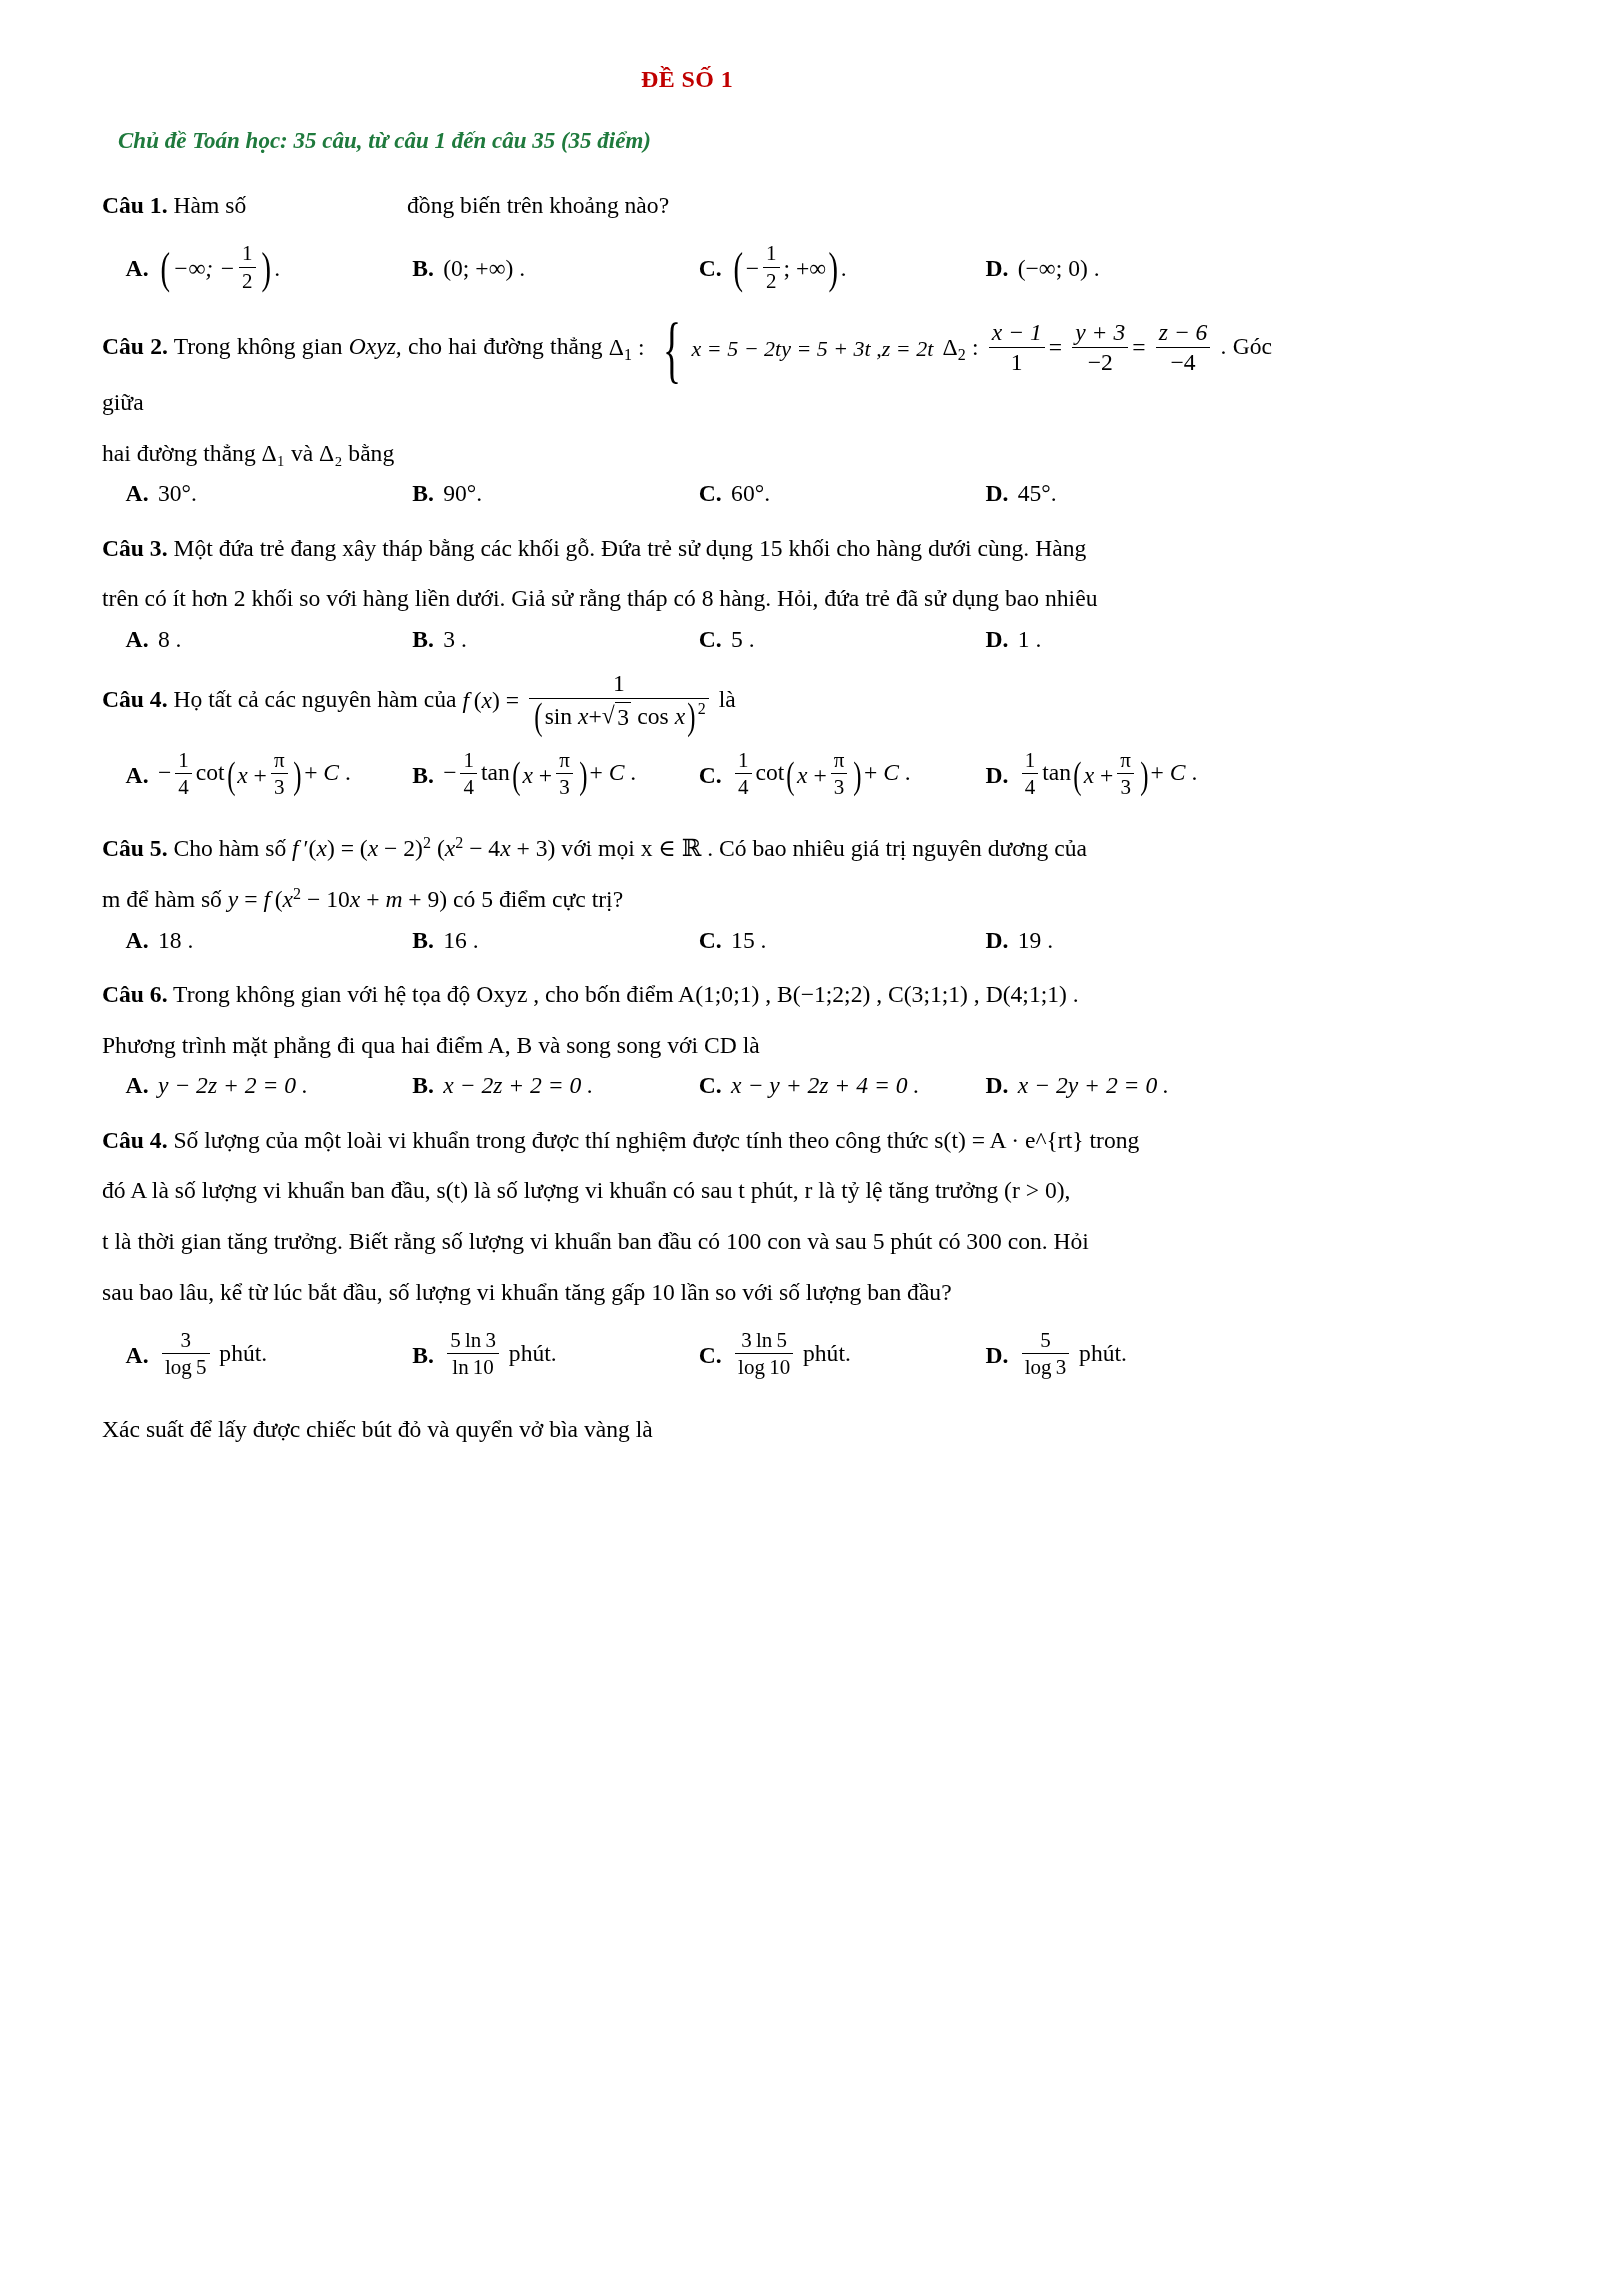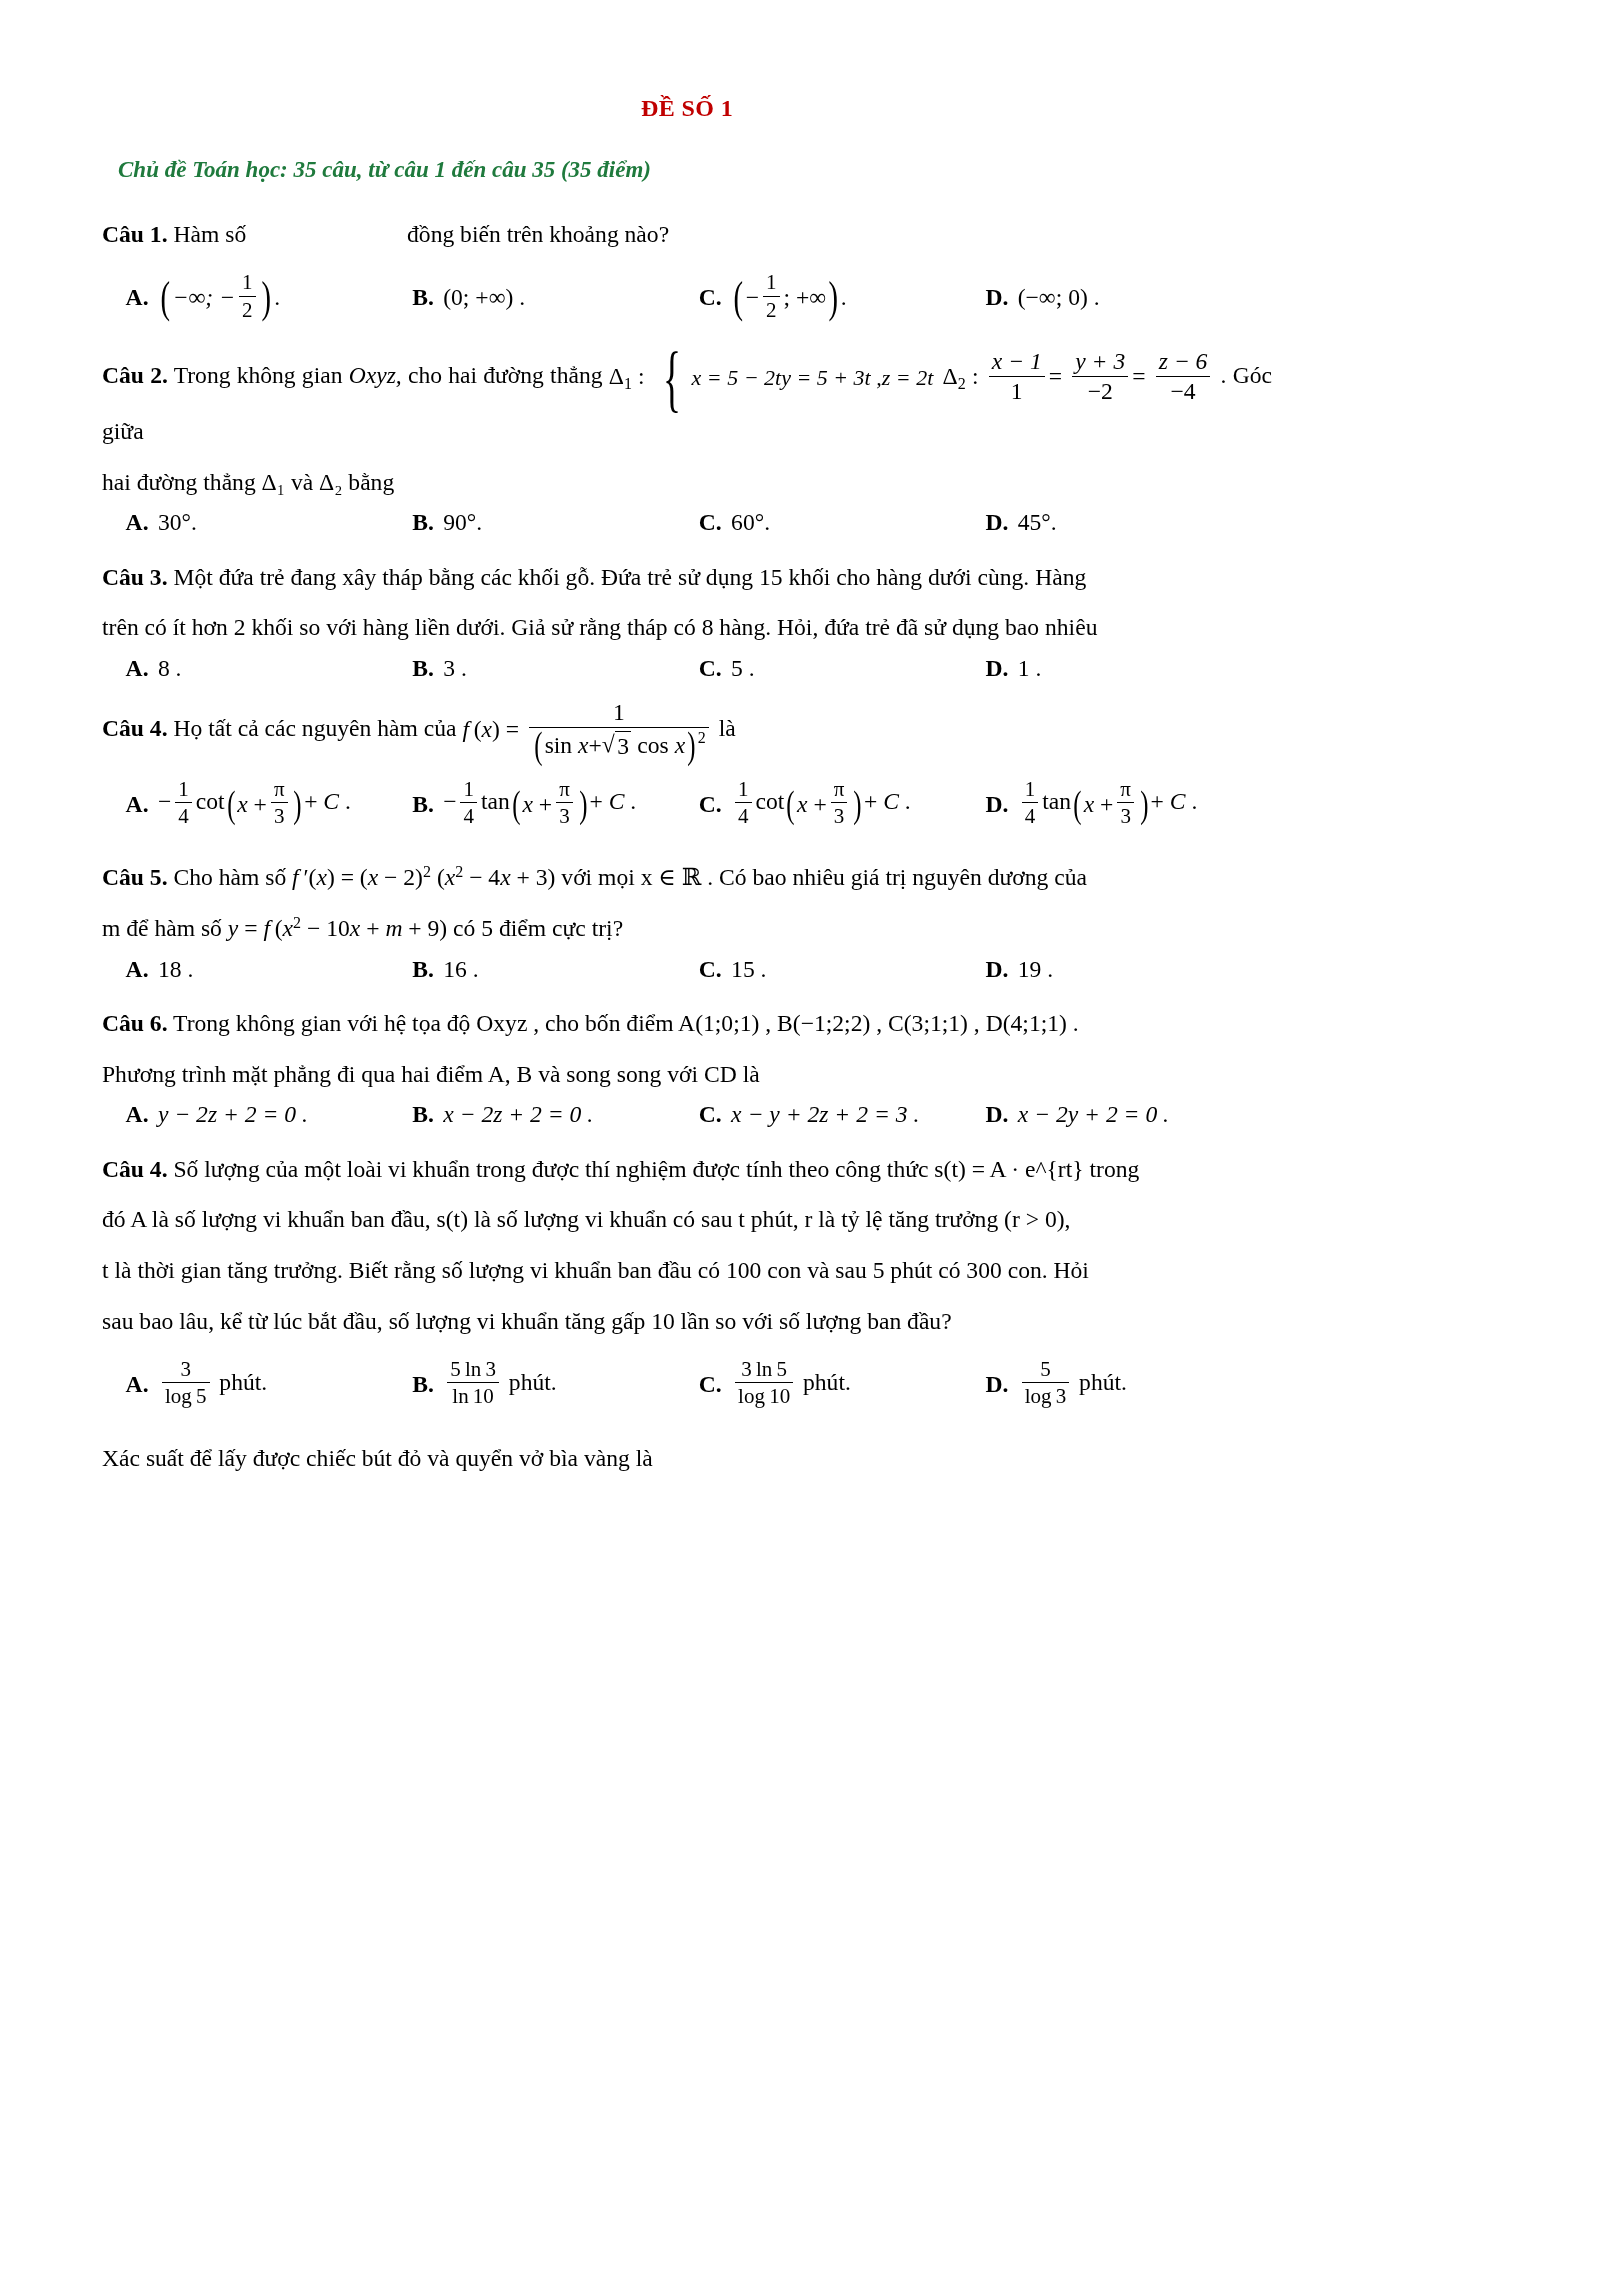--- a/index.html
+++ b/index.html
@@ -8,21 +8,21 @@
     background: #ffffff;
   }
   body {
     width: 1623px;
     font-family: "Liberation Serif", "DejaVu Serif", serif;
     color: #000000;
   }
   .page {
     width: 1366px;
     box-sizing: border-box;
-    padding: 95px 94px 47px 102px;
+    padding: 66px 94px 47px 102px;
   }
   .doc-title {
     text-align: center;
     color: #c00000;
     font-weight: bold;
     font-size: 24px;
     letter-spacing: 0.4px;
     margin: 0 0 35px 0;
   }
   .subject-line {
@@ -373,21 +373,21 @@
     <div>
       <span class="ol">A.</span>
       <span class="mi">y − 2z + 2 = 0 .</span>
     </div>
     <div>
       <span class="ol">B.</span>
       <span class="mi">x − 2z + 2 = 0 .</span>
     </div>
     <div>
       <span class="ol">C.</span>
-      <span class="mi">x − y + 2z + 2 = 3 .</span>
+      <span class="mi">x − y + 2z + 4 = 0 .</span>
     </div>
     <div>
       <span class="ol">D.</span>
       <span class="mi">x − 2y + 2 = 0 .</span>
     </div>
   </div>
 
   <div class="q">
     <span class="lbl">Câu 4.</span>
     <span>Số lượng của một loài vi khuẩn trong được thí nghiệm được tính theo công thức s(t) = A · e^{rt} trong</span>

